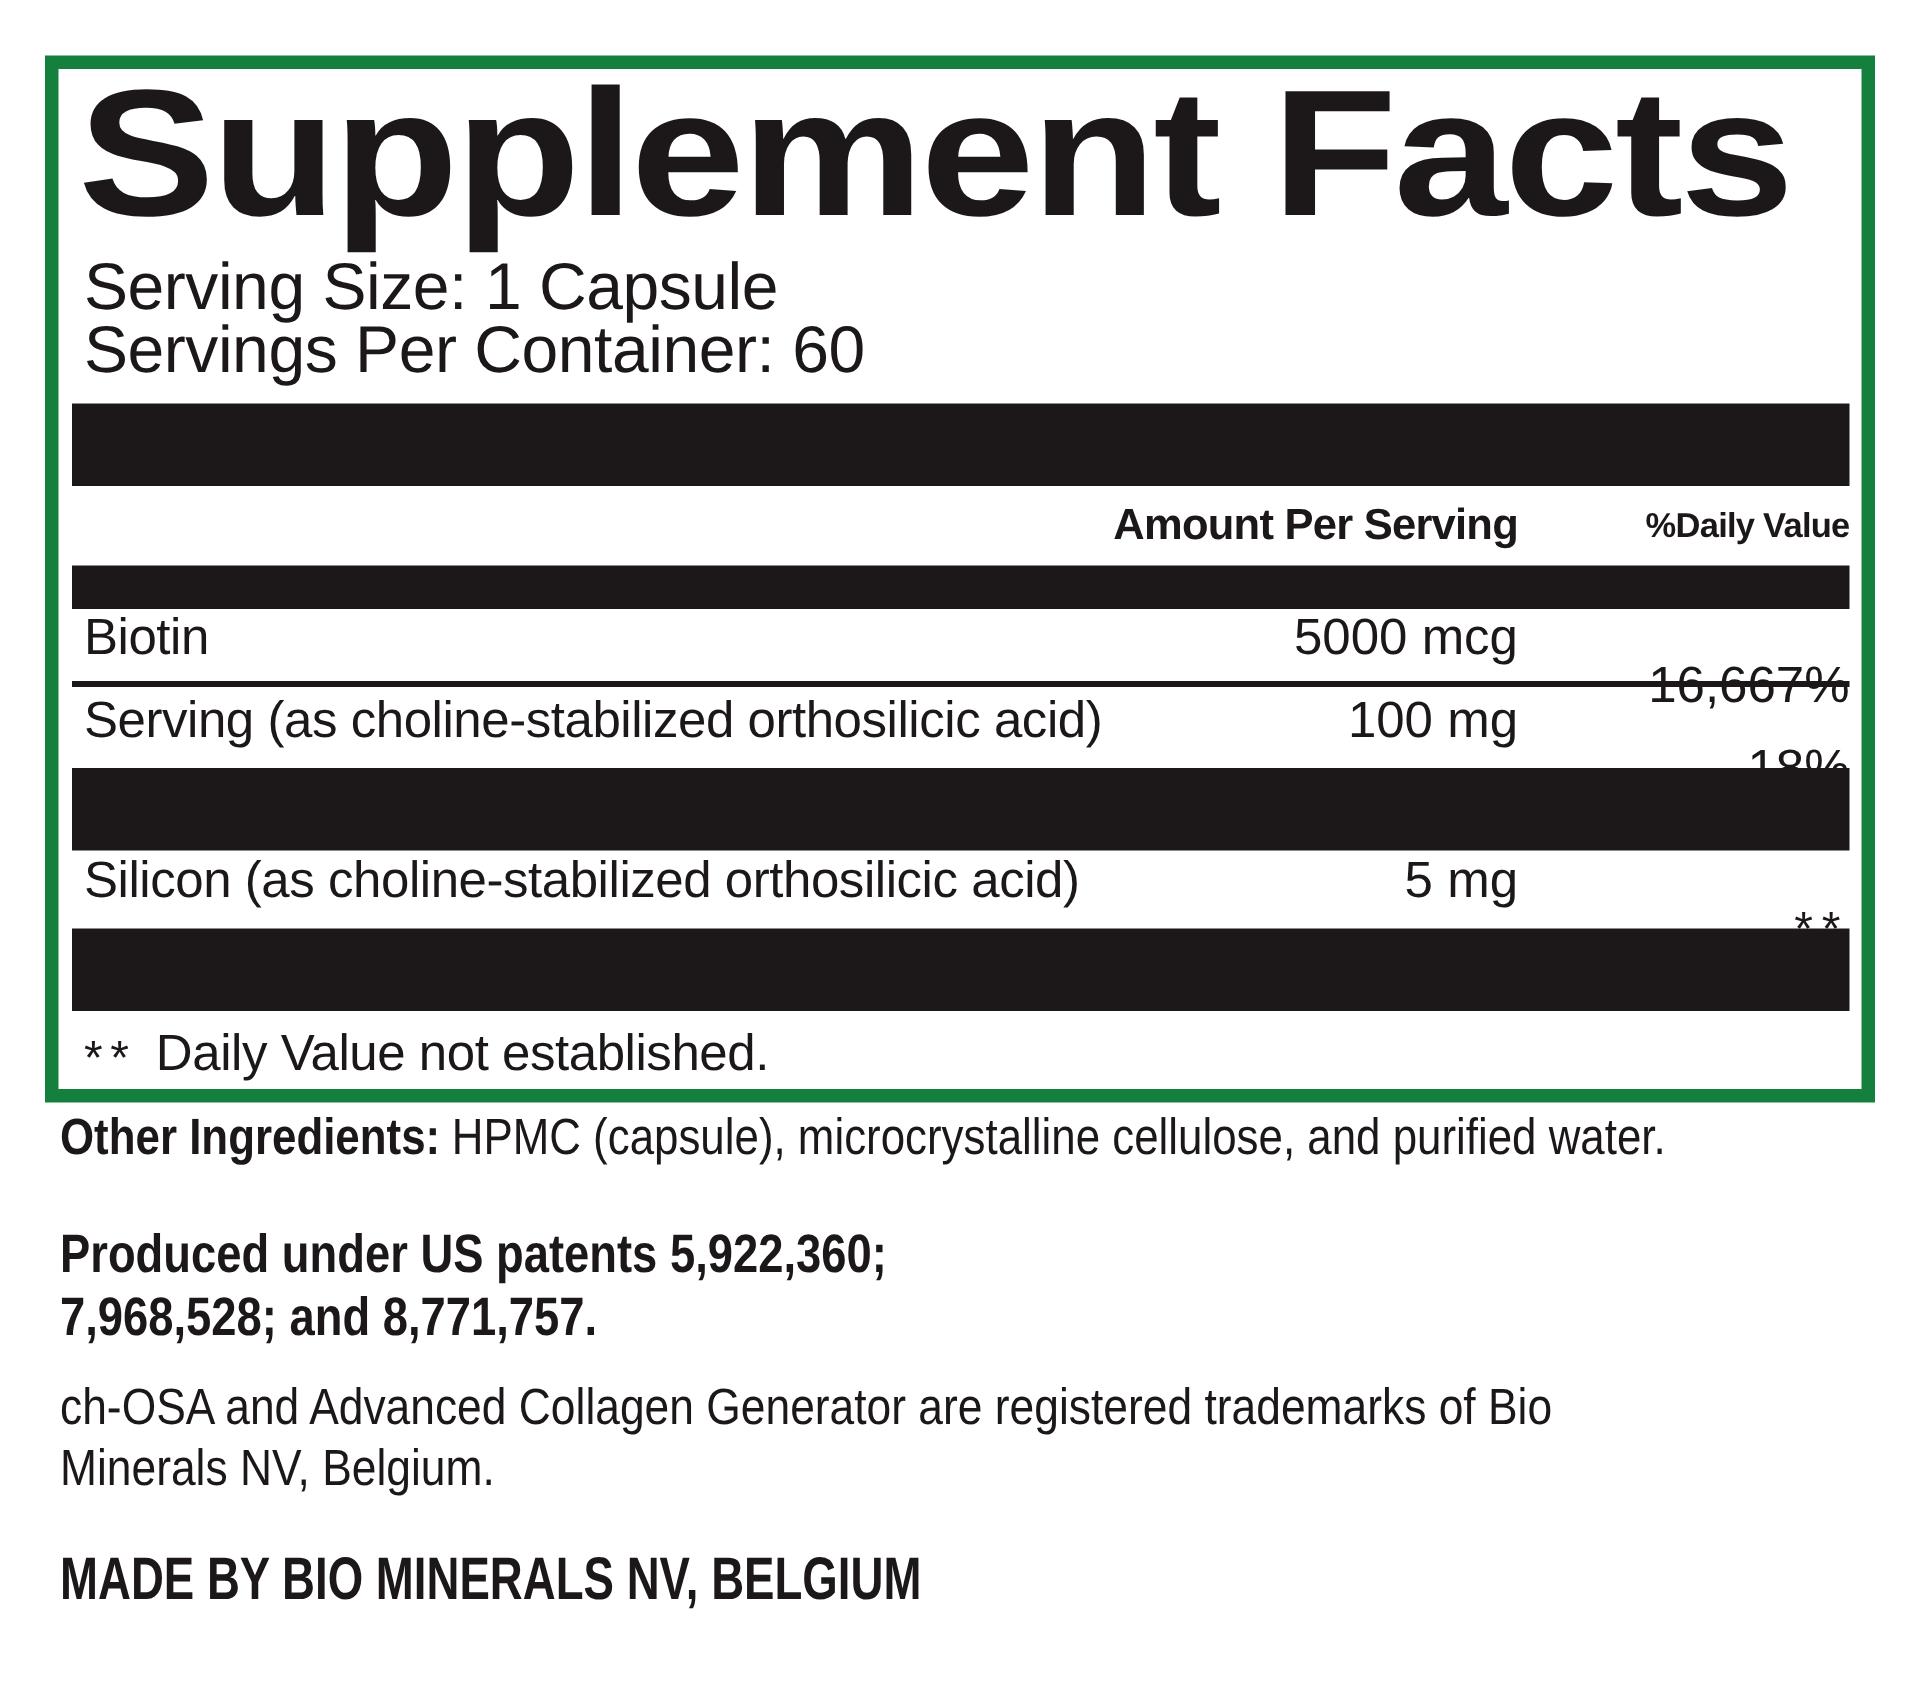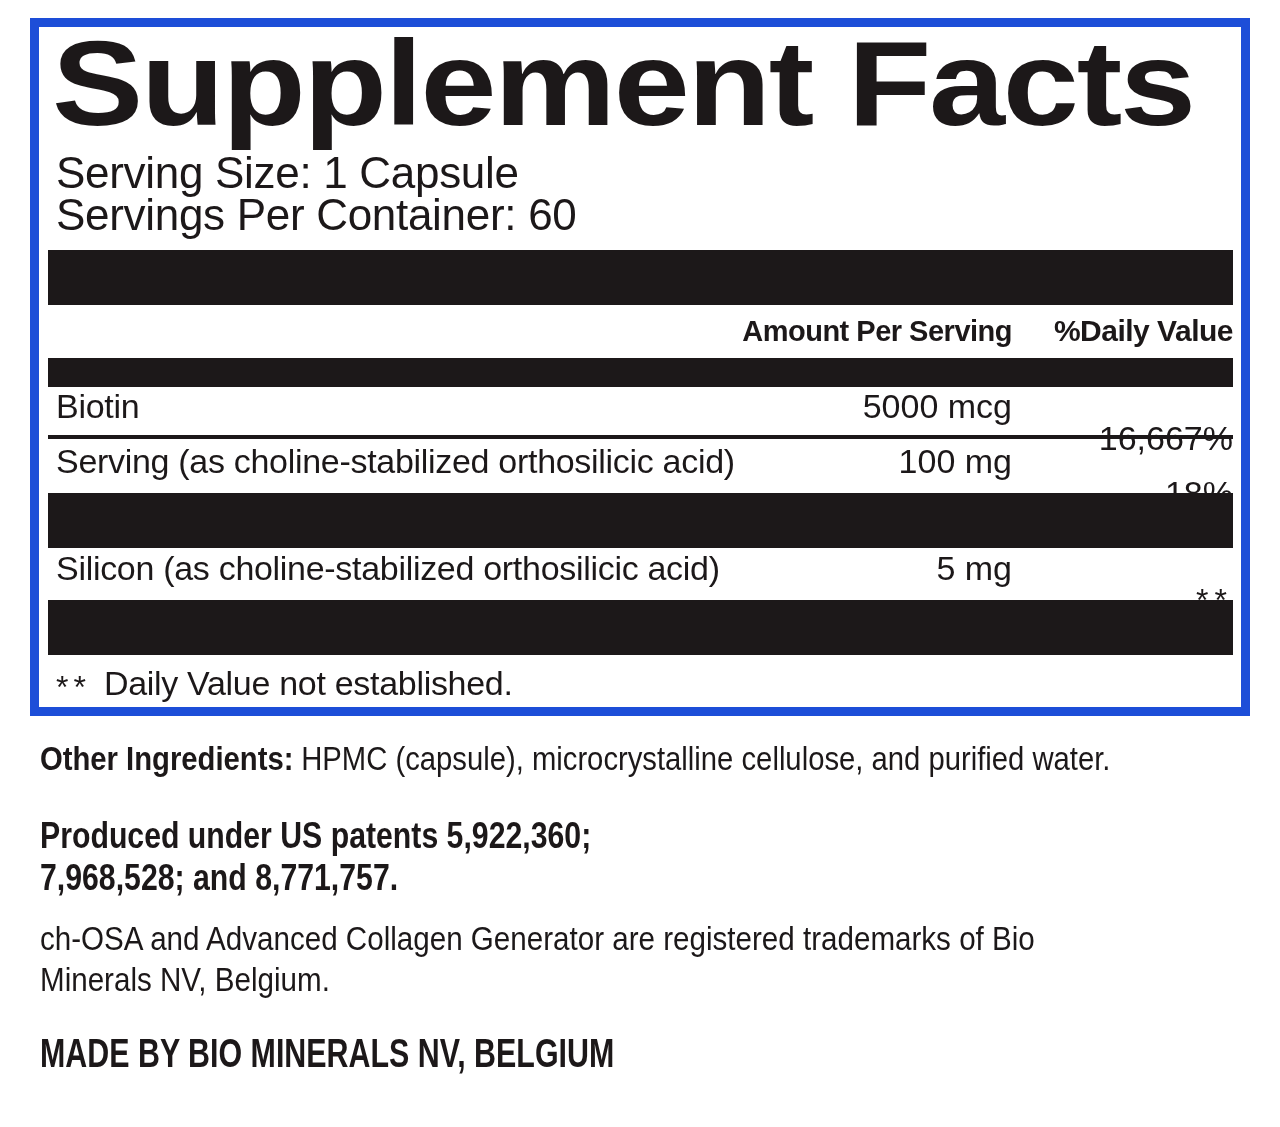--- a/index.html
+++ b/index.html
@@ -2,39 +2,39 @@
 <html><head>
 <meta charset="utf-8">
 <style>
   html,body{margin:0;padding:0;background:#ffffff;}
   .page{
     position:relative;width:1280px;height:1127px;background:#ffffff;overflow:hidden;
     font-family:"Liberation Sans",sans-serif;color:#1c1819;
   }
   
   .panel{
-    position:absolute;left:30px;top:18px;width:1202px;height:680px;
-    border:9px solid #1d4ed8;background:#ffffff;
+    position:absolute;left:30px;top:37px;width:1202px;height:680px;
+    border:9px solid #15803d;background:#ffffff;
   }
   .panel-title{
     position:absolute;left:13px;top:-4px;font-size:120px;font-weight:bold;
     line-height:120px;letter-spacing:-2px;white-space:nowrap;
     transform:scaleX(1.14);transform-origin:0 0;
   }
   .serve-line{position:absolute;left:17px;height:40px;line-height:40px;font-size:44px;white-space:nowrap;letter-spacing:-0.3px;}
   .serve-1{top:126px;}
   .serve-2{top:168px;}
   .bar{position:absolute;left:9px;width:1185px;background:#1c1819;}
   .bar-1{top:223px;height:55px;}
   .bar-2{top:331px;height:29px;}
   .bar-3{top:466px;height:55px;}
   .bar-4{top:573px;height:55px;}
   .colheads{position:absolute;left:9px;top:284px;width:1185px;height:40px;line-height:40px;}
   .colheads .amount-h{position:absolute;right:221px;font-size:29px;font-weight:bold;white-space:nowrap;letter-spacing:-0.5px;}
-  .colheads .dv-h{position:absolute;right:0;font-size:30px;font-weight:bold;white-space:nowrap;letter-spacing:-0.5px;}
+  .colheads .dv-h{position:absolute;right:0;font-size:23px;font-weight:bold;white-space:nowrap;letter-spacing:-0.5px;}
   .row{position:absolute;left:9px;width:1185px;height:40px;line-height:40px;font-size:34px;}
   .row-1{top:359px;}
   .row-2{top:414px;}
   .row-3{top:521px;}
   .row .name{position:absolute;left:8px;white-space:nowrap;letter-spacing:-0.3px;}
   .row .amount{position:absolute;right:221px;white-space:nowrap;}
   .row .dv{position:absolute;right:0;width:200px;text-align:right;white-space:nowrap;margin-top:32px;}
   .row-3 .dv{letter-spacing:6px;font-size:32px;}
   .hairline{position:absolute;left:9px;top:408px;width:1185px;height:4px;background:#1c1819;}
   .footnote{position:absolute;left:17px;top:636px;height:40px;line-height:40px;font-size:34px;white-space:nowrap;text-align:right;}

